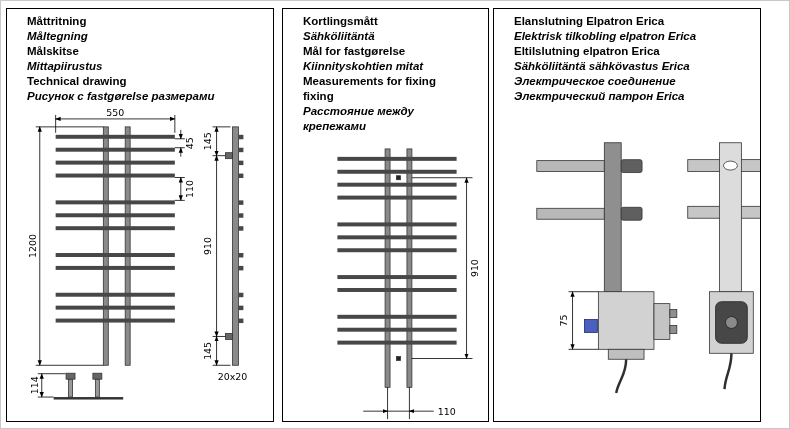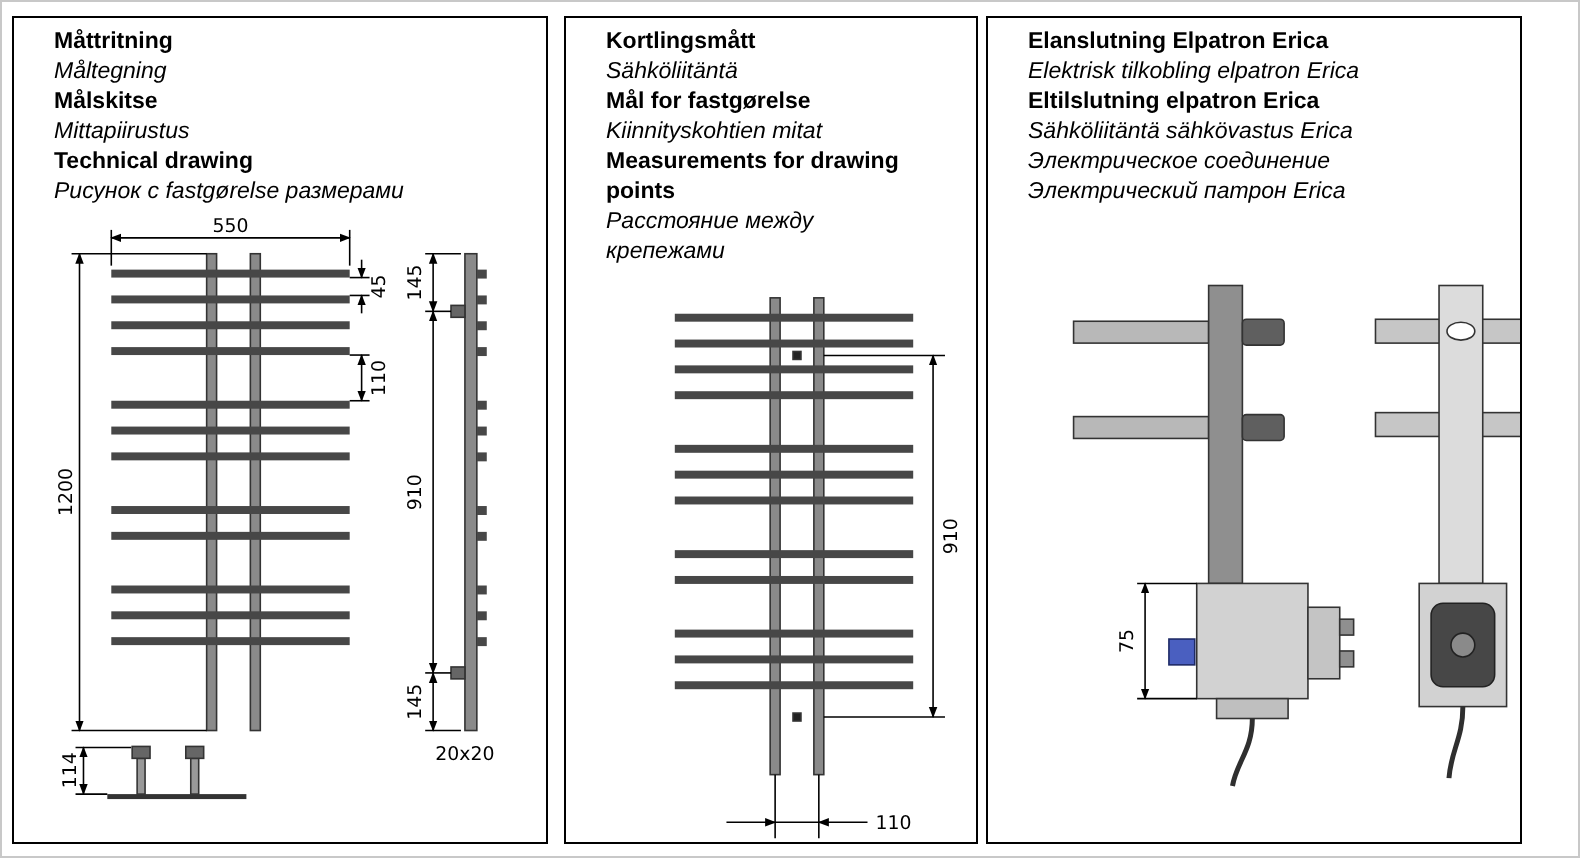--- a/index.html
+++ b/index.html
@@ -2,21 +2,21 @@
 <html><head>
 <meta charset="utf-8">
 <style>
   html,body{margin:0;padding:0;background:#ffffff;}
   body{font-family:"Liberation Sans",sans-serif;}
   #page{position:relative;width:790px;height:429px;background:#ffffff;box-sizing:border-box;border:1px solid #c8c8c8;overflow:hidden;}
   .panel{position:absolute;top:7px;height:414px;border:1px solid #000;background:#fff;padding:5px 20px;box-sizing:border-box;overflow:hidden;}
   #panel-1{left:5px;width:268px;}
   #panel-2{left:281px;width:207px;}
   #panel-3{left:492px;width:268px;}
-  .h{font-size:11.5px;line-height:15px;color:#000;}
+  .h{font-size:11.5px;line-height:15px;color:#000;font-weight:bold;}
   .b{font-weight:bold;}
   .i{font-style:italic;}
   svg{display:block;margin-top:3px;}
   svg text{font-family:"DejaVu Sans","Liberation Sans",sans-serif;font-size:9.5px;fill:#000;}
   .dim{stroke:#000;stroke-width:0.8;fill:none;}
   .ol{stroke:#333;stroke-width:0.8;}
   .cable{stroke:#2f2f2f;stroke-width:2.5;fill:none;}
 </style>
 </head>
 <body>
@@ -141,21 +141,21 @@
       </g>
     </svg>
   </div>
 
   <div class="panel" id="panel-2">
     <div>
       <div class="h b">Kortlingsmått</div>
       <div class="h i">Sähköliitäntä</div>
       <div class="h b">Mål for fastgørelse</div>
       <div class="h i">Kiinnityskohtien mitat</div>
-      <div class="h b">Measurements for drawing points</div>
+      <div class="h b">Measurements for fixing fixing</div>
       <div class="h i">Расстояние между крепежами</div>
     </div>
 
     <svg width="188" height="298" viewBox="0 0 188 300">
       <defs>
         <marker id="arr2" viewBox="0 0 10 10" refX="9" refY="5" markerWidth="7" markerHeight="7" orient="auto-start-reverse">
           <path d="M0,1.2 L10,5 L0,8.8 Z" fill="#000"></path>
         </marker>
       </defs>
 

